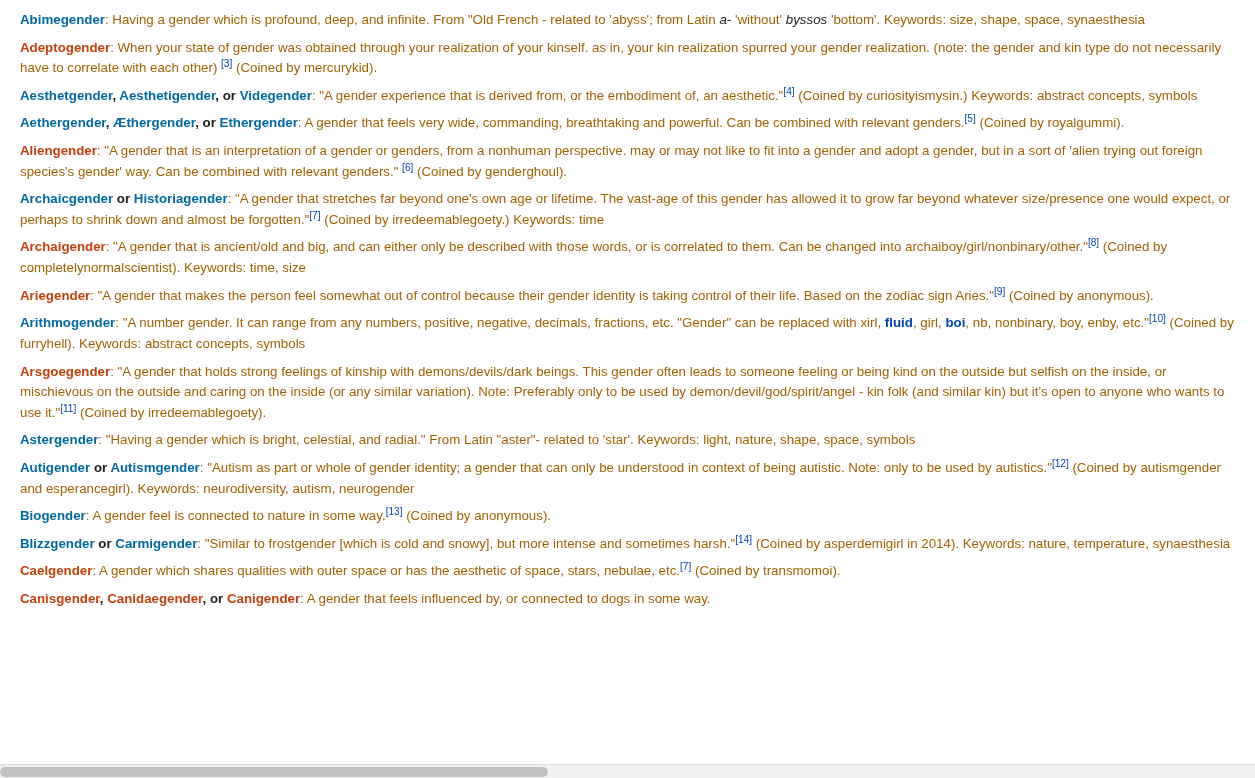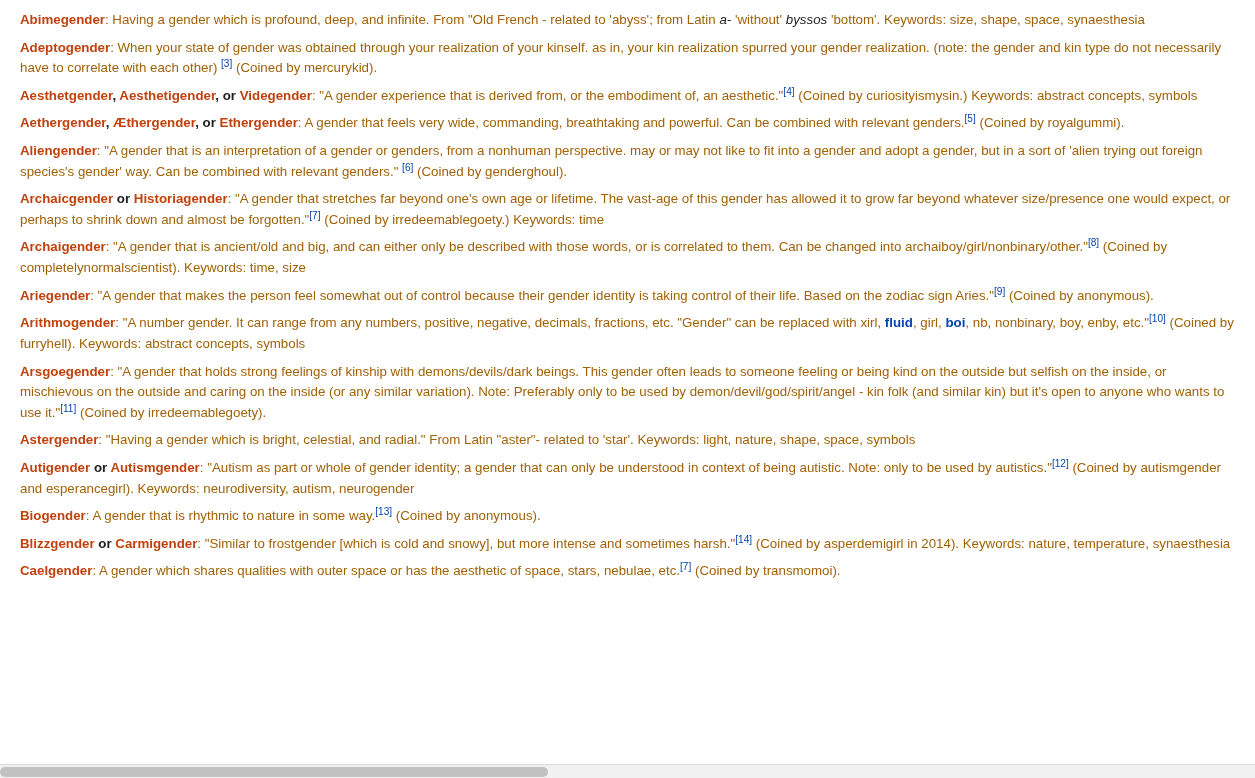--- a/index.html
+++ b/index.html
@@ -24,21 +24,21 @@
     margin: 0 0 7px 0;
     text-align: left;
   }
   .term {
     font-weight: bold;
   }
   .term-red {
     color: #c2410c;
   }
   .term-blue {
-    color: #c2410c;
+    color: #0369a1;
   }
   .conj {
     color: #202122;
     font-weight: bold;
   }
   .plain {
     color: #a16207;
   }
   .link {
     color: #0645ad;
@@ -91,21 +91,22 @@
       <p class="entry"><a class="term term-blue">Aesthetgender</a><span class="conj">, </span><a class="term term-blue">Aesthetigender</a><span class="conj">, or </span><a class="term term-blue">Videgender</a><span class="plain">: "A gender experience that is derived from, or the embodiment of, an aesthetic."</span><sup class="ref"><a>[4]</a></sup><span class="plain"> (Coined by curiosityismysin.) Keywords: abstract concepts, symbols</span></p>
       <p class="entry"><a class="term term-blue">Aethergender</a><span class="conj">, </span><a class="term term-blue">Æthergender</a><span class="conj">, or </span><a class="term term-blue">Ethergender</a><span class="plain">: A gender that feels very wide, commanding, breathtaking and powerful. Can be combined with relevant genders.</span><sup class="ref"><a>[5]</a></sup><span class="plain"> (Coined by royalgummi).</span></p>
       <p class="entry"><a class="term term-red">Aliengender</a><span class="plain">: "A gender that is an interpretation of a gender or genders, from a nonhuman perspective. may or may not like to fit into a gender and adopt a gender, but in a sort of 'alien trying out foreign species's gender' way. Can be combined with relevant genders." </span><sup class="ref"><a>[6]</a></sup><span class="plain"> (Coined by genderghoul).</span></p>
       <p class="entry"><a class="term term-blue">Archaicgender</a><span class="conj"> or </span><a class="term term-blue">Historiagender</a><span class="plain">: "A gender that stretches far beyond one's own age or lifetime. The vast-age of this gender has allowed it to grow far beyond whatever size/presence one would expect, or perhaps to shrink down and almost be forgotten."</span><sup class="ref"><a>[7]</a></sup><span class="plain"> (Coined by irredeemablegoety.) Keywords: time</span></p>
       <p class="entry"><a class="term term-red">Archaigender</a><span class="plain">: "A gender that is ancient/old and big, and can either only be described with those words, or is correlated to them. Can be changed into archaiboy/girl/nonbinary/other."</span><sup class="ref"><a>[8]</a></sup><span class="plain"> (Coined by completelynormalscientist). Keywords: time, size</span></p>
       <p class="entry"><a class="term term-red">Ariegender</a><span class="plain">: "A gender that makes the person feel somewhat out of control because their gender identity is taking control of their life. Based on the zodiac sign Aries."</span><sup class="ref"><a>[9]</a></sup><span class="plain"> (Coined by anonymous).</span></p>
       <p class="entry"><a class="term term-blue">Arithmogender</a><span class="plain">: "A number gender. It can range from any numbers, positive, negative, decimals, fractions, etc. "Gender" can be replaced with xirl, </span><a class="link">fluid</a><span class="plain">, girl, </span><a class="link">boi</a><span class="plain">, nb, nonbinary, boy, enby, etc."</span><sup class="ref"><a>[10]</a></sup><span class="plain"> (Coined by furryhell). Keywords: abstract concepts, symbols</span></p>
       <p class="entry"><a class="term term-red">Arsgoegender</a><span class="plain">: "A gender that holds strong feelings of kinship with demons/devils/dark beings. This gender often leads to someone feeling or being kind on the outside but selfish on the inside, or mischievous on the outside and caring on the inside (or any similar variation). Note: Preferably only to be used by demon/devil/god/spirit/angel - kin folk (and similar kin) but it's open to anyone who wants to use it."</span><sup class="ref"><a>[11]</a></sup><span class="plain"> (Coined by irredeemablegoety).</span></p>
       <p class="entry"><a class="term term-blue">Astergender</a><span class="plain">: "Having a gender which is bright, celestial, and radial." From Latin "aster"- related to 'star'. Keywords: light, nature, shape, space, symbols</span></p>
       <p class="entry"><a class="term term-blue">Autigender</a><span class="conj"> or </span><a class="term term-blue">Autismgender</a><span class="plain">: "Autism as part or whole of gender identity; a gender that can only be understood in context of being autistic. Note: only to be used by autistics."</span><sup class="ref"><a>[12]</a></sup><span class="plain"> (Coined by autismgender and esperancegirl). Keywords: neurodiversity, autism, neurogender</span></p>
-      <p class="entry"><a class="term term-blue">Biogender</a><span class="plain">: A gender that is rhythmic to nature in some way.</span><sup class="ref"><a>[13]</a></sup><span class="plain"> (Coined by anonymous).</span></p>
+      <p class="entry"><a class="term term-blue">Biogender</a><span class="plain">: A gender feel is connected to nature in some way.</span><sup class="ref"><a>[13]</a></sup><span class="plain"> (Coined by anonymous).</span></p>
       <p class="entry"><a class="term term-blue">Blizzgender</a><span class="conj"> or </span><a class="term term-blue">Carmigender</a><span class="plain">: "Similar to frostgender [which is cold and snowy], but more intense and sometimes harsh."</span><sup class="ref"><a>[14]</a></sup><span class="plain"> (Coined by asperdemigirl in 2014). Keywords: nature, temperature, synaesthesia</span></p>
       <p class="entry"><a class="term term-red">Caelgender</a><span class="plain">: A gender which shares qualities with outer space or has the aesthetic of space, stars, nebulae, etc.</span><sup class="ref"><a>[7]</a></sup><span class="plain"> (Coined by transmomoi).</span></p>
+      <p class="entry"><a class="term term-red">Canisgender</a><span class="conj">, </span><a class="term term-red">Canidaegender</a><span class="conj">, or </span><a class="term term-red">Canigender</a><span class="plain">: A gender that feels influenced by, or connected to dogs in some way.</span></p>
     </div>
 
   <div class="scrollbar-track">
     <div class="scrollbar-thumb" style="width: 548px;"></div>
   </div>
 </div>
 
 </body></html>

